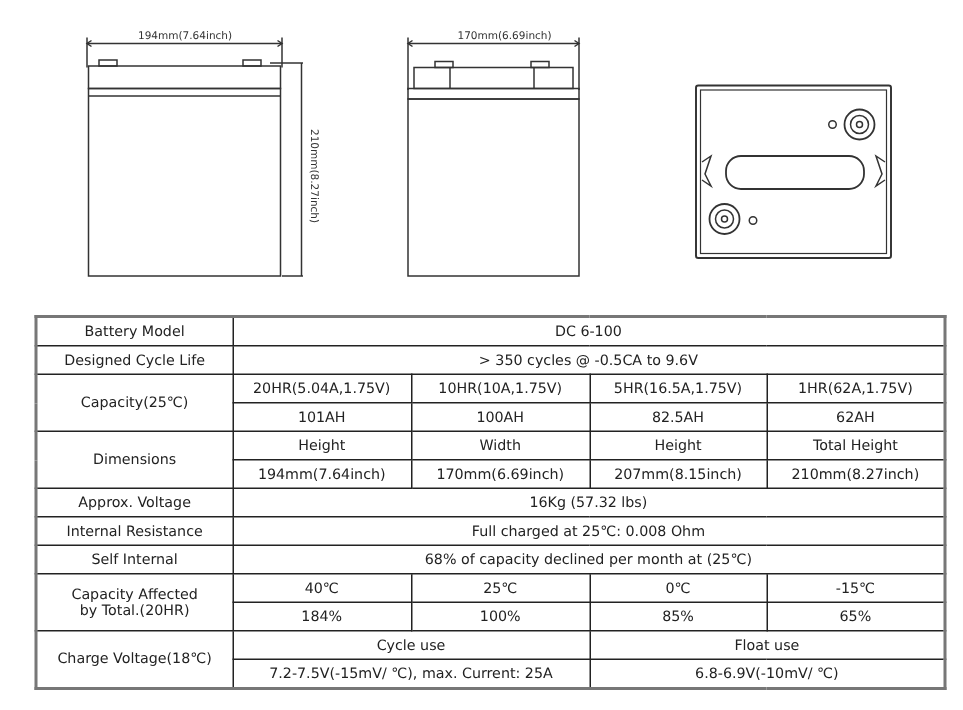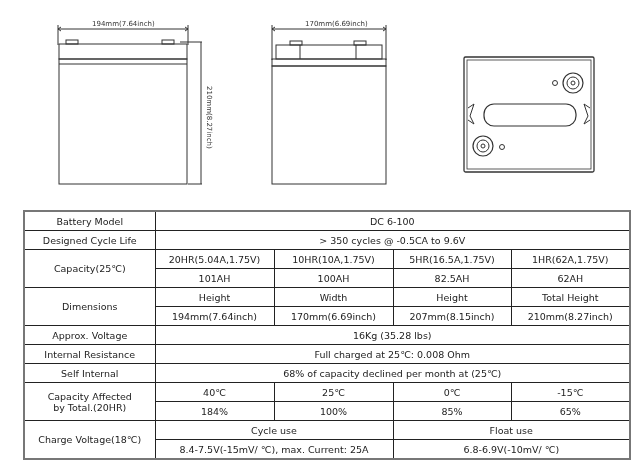--- a/index.html
+++ b/index.html
@@ -104,21 +104,21 @@
     <td>Total Height</td>
   </tr>
   <tr>
     <td>194mm(7.64inch)</td>
     <td>170mm(6.69inch)</td>
     <td>207mm(8.15inch)</td>
     <td>210mm(8.27inch)</td>
   </tr>
   <tr>
     <td>Approx. Voltage</td>
-    <td colspan="4">16Kg (35.28 lbs)</td>
+    <td colspan="4">16Kg (57.32 lbs)</td>
   </tr>
   <tr>
     <td>Internal Resistance</td>
     <td colspan="4">Full charged at 25℃: 0.008 Ohm</td>
   </tr>
   <tr>
     <td>Self Internal</td>
     <td colspan="4">68% of capacity declined per month at (25℃)</td>
   </tr>
   <tr>
@@ -136,17 +136,17 @@
     <td>100%</td>
     <td>85%</td>
     <td>65%</td>
   </tr>
   <tr>
     <td rowspan="2">Charge Voltage(18℃)</td>
     <td colspan="2">Cycle use</td>
     <td colspan="2">Float use</td>
   </tr>
   <tr>
-    <td colspan="2">8.4-7.5V(-15mV/ ℃), max. Current: 25A</td>
+    <td colspan="2">7.2-7.5V(-15mV/ ℃), max. Current: 25A</td>
     <td colspan="2">6.8-6.9V(-10mV/ ℃)</td>
   </tr>
 </tbody>
   </table>
 
 </body></html>

